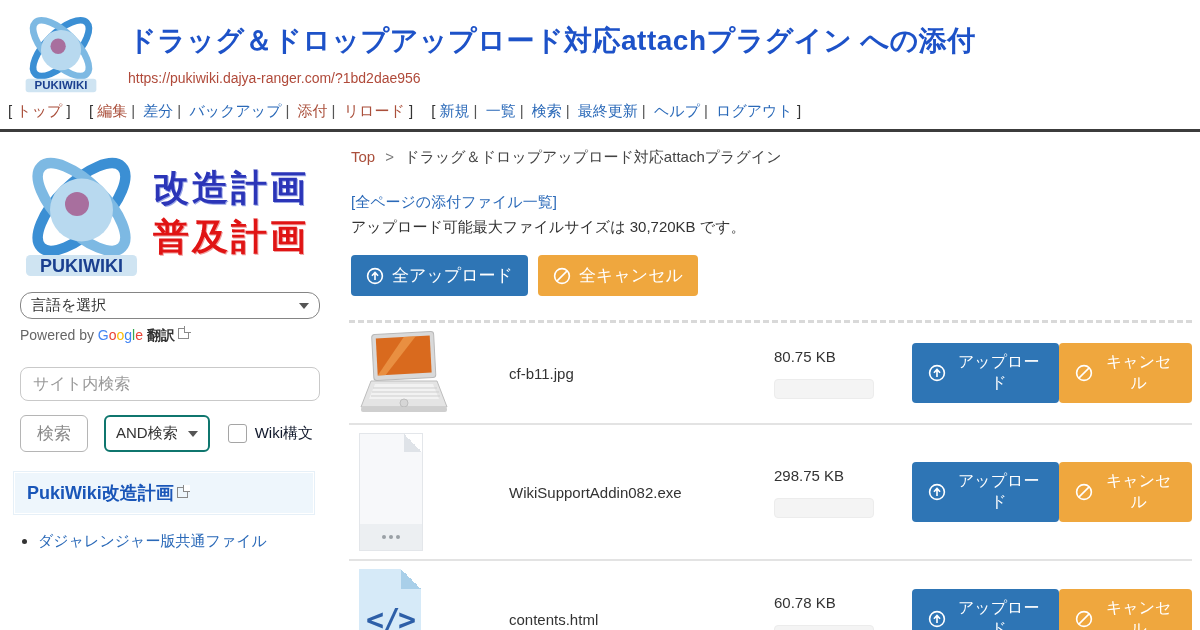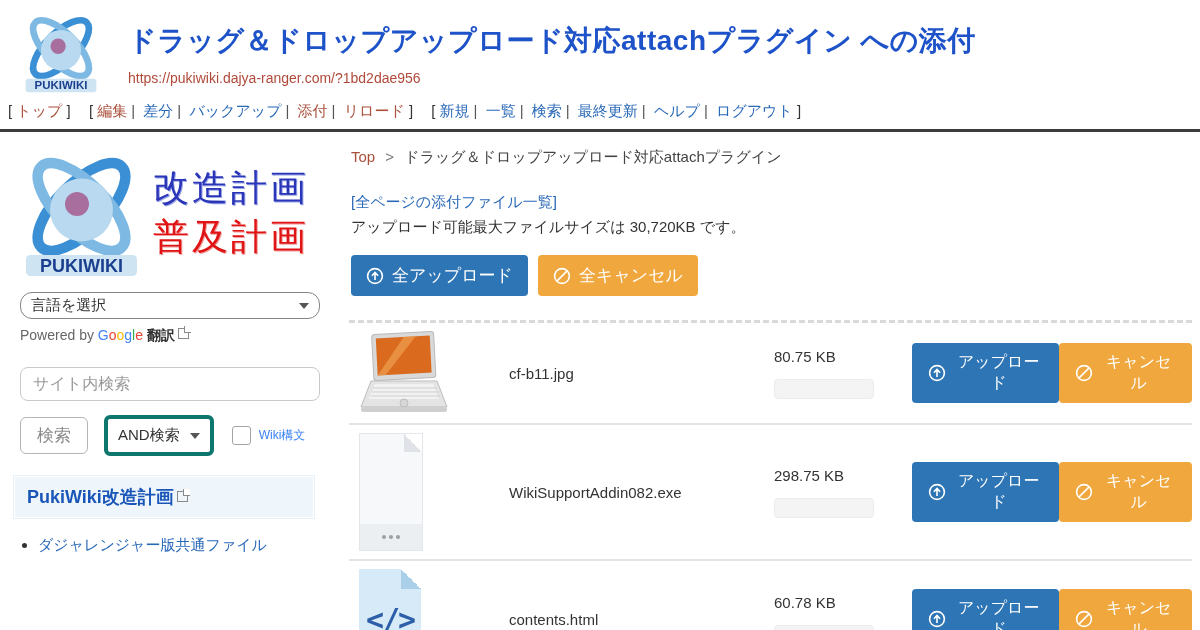--- a/index.html
+++ b/index.html
@@ -24,21 +24,21 @@
   .dark-rule { border:none; border-top:3px solid #3c3c3c; }
 
   
   .container { display:flex; align-items:flex-start; }
   .sidebar { width:335px; flex:0 0 auto; padding:10px 6px 0 8px; }
   .main { flex:1; padding:10px 8px 0 12px; }
 
   
   .side-logo { display:flex; align-items:center; margin:2px 0 10px 6px; }
   .atom-wrap { width:135px; height:138px; flex:0 0 auto; }
-  .slogan { margin-left:4px; line-height:1.35; font-weight:normal; font-size:36px;
+  .slogan { margin-left:4px; line-height:1.35; font-weight:bold; font-size:36px;
             letter-spacing:3px; font-family:"DejaVu Sans",sans-serif; }
   .slogan .blue { color:#2b35b8; text-shadow:1px 1px 0 #9aa6e6; }
   .slogan .red  { color:#e01414; text-shadow:1px 1px 0 #f0a0a0; }
 
   
   .lang-select { width:300px; margin:4px 0 0 12px; border:1px solid #858585; border-radius:12px;
     padding:3px 10px; font-size:15px; color:#333; display:flex; justify-content:space-between;
     align-items:center; background:#fff; cursor:pointer; }
   .chev { width:0; height:0; border-left:5px solid transparent; border-right:5px solid transparent;
     border-top:6px solid #555; }
@@ -50,26 +50,26 @@
   .ext-icon:before { content:""; position:absolute; right:-3px; top:-3px; width:6px; height:6px;
     background:#fff; border-bottom:1px solid #8a8a8a; border-left:1px solid #8a8a8a; }
 
   .search-input { width:300px; margin:22px 0 0 12px; border:1px solid #c9c9c9; border-radius:8px;
     padding:7px 12px; font-size:16px; color:#333; background:#fff; display:block;
     font-family:inherit; }
   .search-input::placeholder { color:#999; }
   .search-row { display:flex; align-items:center; margin:14px 0 0 12px; }
   .search-btn { border:1px solid #b5b5b5; border-radius:6px; background:#fff; color:#8a8a8a;
     font-size:17px; padding:6px 16px; cursor:pointer; font-family:inherit; }
-  .and-select { border:4px solid #0f766e; border-radius:6px; background:#fff; color:#333;
+  .and-select { border:2px solid #0f766e; border-radius:6px; background:#fff; color:#333;
     font-size:15px; padding:7px 10px; margin-left:16px; display:flex; align-items:center;
     gap:10px; cursor:pointer; }
   .checkbox { width:19px; height:19px; border:1px solid #a5a5a5; border-radius:3px;
     background:#fff; margin-left:18px; cursor:pointer; }
-  .chk-label { font-size:12px; color:#3b82f6; margin-left:8px; }
+  .chk-label { font-size:15px; color:#0f172a; margin-left:8px; }
 
   .side-list { margin:26px 0 0 30px; font-size:15px; line-height:1.45; }
   .side-list li { margin-bottom:2px; }
   .side-list a { text-decoration:none; cursor:pointer; }
   .plain-item { color:#333; }
 
   .section-head { margin:20px 0 0 6px; width:300px; background:#eef6fc;
     border:1px solid #ffffff; outline:1px solid #e6f0f8; padding:8px 12px; }
   .section-head .title { color:#1a56b8; font-weight:bold; font-size:18px; }
 

